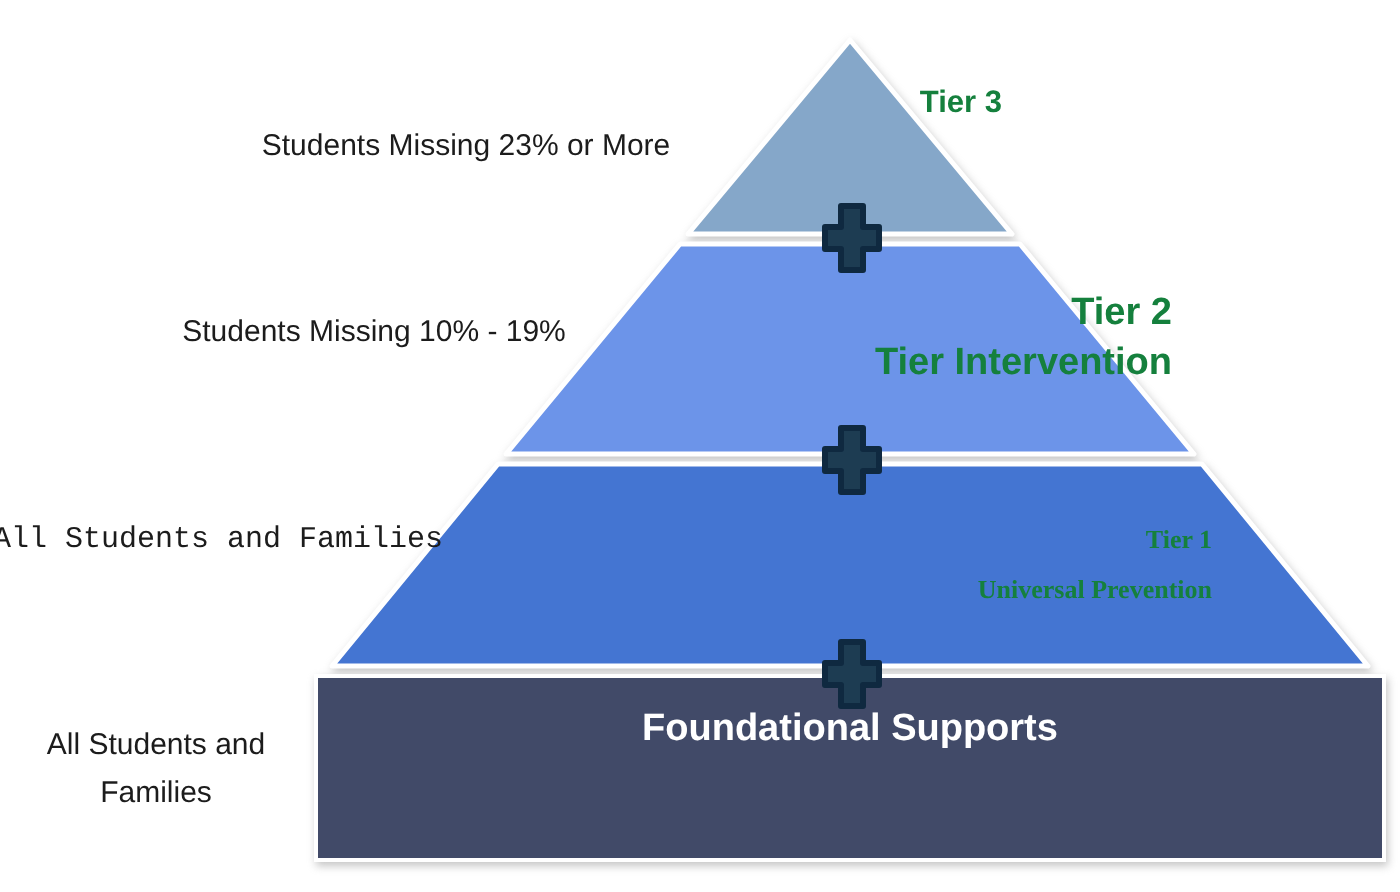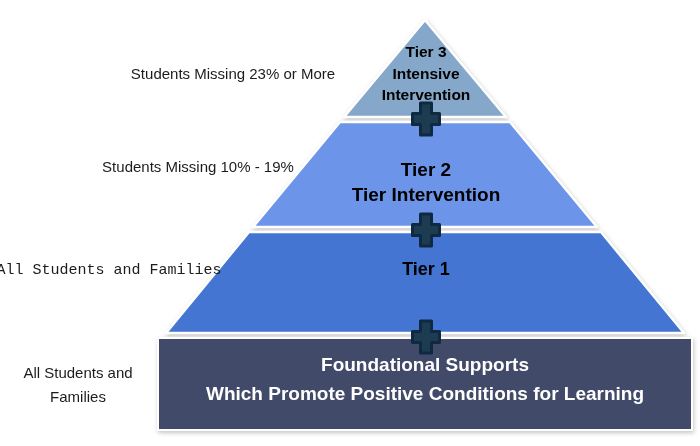--- a/index.html
+++ b/index.html
@@ -45,41 +45,42 @@
   }
   .lbl.two-line {
     white-space: normal;
     line-height: 24px;
     width: 160px;
   }
   .tier-text {
     position: absolute;
     transform: translateX(-50%);
     left: 426px;
-    color: #000000;
+    color: #15803d;
     font-weight: bold;
-    text-align: center;
+    text-align: right;
   }
   .tier-text.t3 {
     top: 41px;
     width: 150px;
     font-size: 15.5px;
     line-height: 21.5px;
   }
   .tier-text.t2 {
-    top: 157px;
+    top: 144px;
     width: 320px;
     font-size: 19px;
     line-height: 25px;
   }
   .tier-text.t1 {
     top: 257px;
     width: 360px;
-    font-size: 18px;
+    font-size: 13px;
     line-height: 25px;
+    font-family: Liberation Serif, serif;
   }
   .base-text {
     position: absolute;
     transform: translateX(-50%);
     left: 425px;
     top: 350px;
     width: 536px;
     color: #ffffff;
     font-weight: bold;
     font-size: 19px;
@@ -108,41 +109,40 @@
     <g transform="translate(426,230)" stroke="#0f2940">
       <path class="plus-glyph" d="M-5.5,-16 H5.5 V-5.5 H13.5 V5.5 H5.5 V16 H-5.5 V5.5 H-13.5 V-5.5 H-5.5 Z" fill="#1d3c52"></path>
     </g>
     <g transform="translate(426,337)" stroke="#0f2940">
       <path class="plus-glyph" d="M-5.5,-16 H5.5 V-5.5 H13.5 V5.5 H5.5 V16 H-5.5 V5.5 H-13.5 V-5.5 H-5.5 Z" fill="#1d3c52"></path>
     </g>
   </svg>
 
   <div class="lbl" style="left:233px; top:73px;">Students Missing 23% or More</div>
 
-  <div class="lbl" style="left:198px; top:166px;">Students Missing 10% - 19%</div>
+  <div class="lbl" style="left:187px; top:166px;">Students Missing 10% - 19%</div>
 
   <div class="lbl" style="left:109px; top:270px;font-family:Liberation Mono, monospace;">All Students and Families</div>
 
   <div class="lbl two-line" style="left:78px; top:385px;">
     <div>All Students and</div>
     <div>Families</div>
   </div>
 
   <div class="tier-text t3">
     <div>Tier 3</div>
-    <div>Intensive Intervention</div>
   </div>
 
   <div class="tier-text t2">
     <div>Tier 2</div>
     <div>Tier Intervention</div>
   </div>
 
   <div class="tier-text t1">
     <div>Tier 1</div>
+    <div>Universal Prevention</div>
   </div>
 
   <div class="base-text">
     <div>Foundational Supports</div>
-    <div>Which Promote Positive Conditions for Learning</div>
   </div>
 
 </div>
 
 </body></html>

